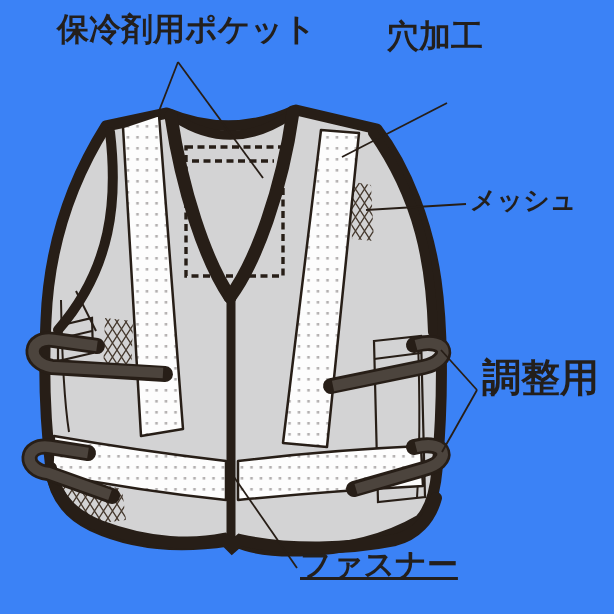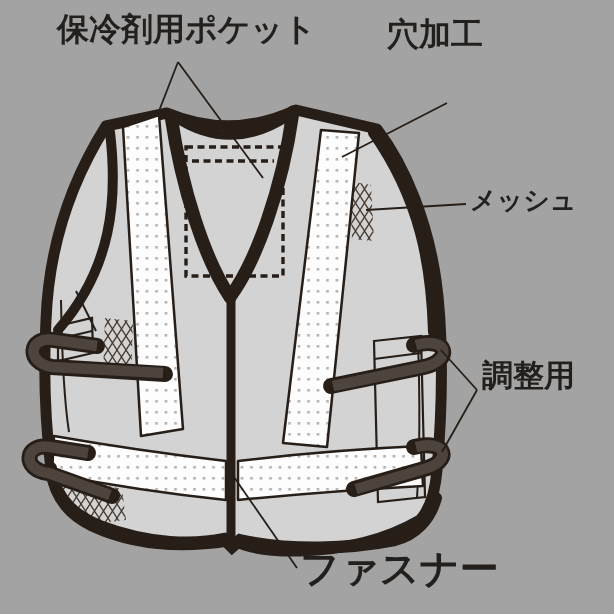--- a/index.html
+++ b/index.html
@@ -1,37 +1,37 @@
 <!DOCTYPE html>
 <html><head>
 <meta charset="utf-8">
 <style>
   html,body{margin:0;padding:0;background:#ffffff;}
   .stage{
     position:relative;
     width:614px;height:614px;
-    background:#a3a3a3;
+    background:#3b82f6;
     overflow:hidden;
     font-family:"Liberation Sans","DejaVu Sans",sans-serif;
   }
   .stage svg{position:absolute;left:0;top:0;}
   .label{
     position:absolute;
     font-weight:700;
     color:#231f1c;
     font-size:32px;
     line-height:1.0;
     letter-spacing:0px;
     white-space:nowrap;
   }
-  .label span{display:block;font-family:Liberation Mono, monospace;}
+  .label span{display:block;}
   .label-hole{line-height:45px;}
-  .label-belt{line-height:33px;font-size:31px;text-align:right;}
+  .label-belt{line-height:33px;font-size:39px;text-align:right;}
   .label-mesh{font-size:26px;}
-  .label-fastener{font-size:39px;}
+  .label-fastener{font-size:31px;text-decoration:underline;}
 </style>
 </head>
 <body>
 
 <div class="stage">
 
   <svg width="614" height="614" viewBox="0 0 614 614">
     <defs>
       <pattern id="dots" width="9.5" height="11" patternUnits="userSpaceOnUse">
         <rect width="9.5" height="11" fill="#fdfdfd"></rect>

